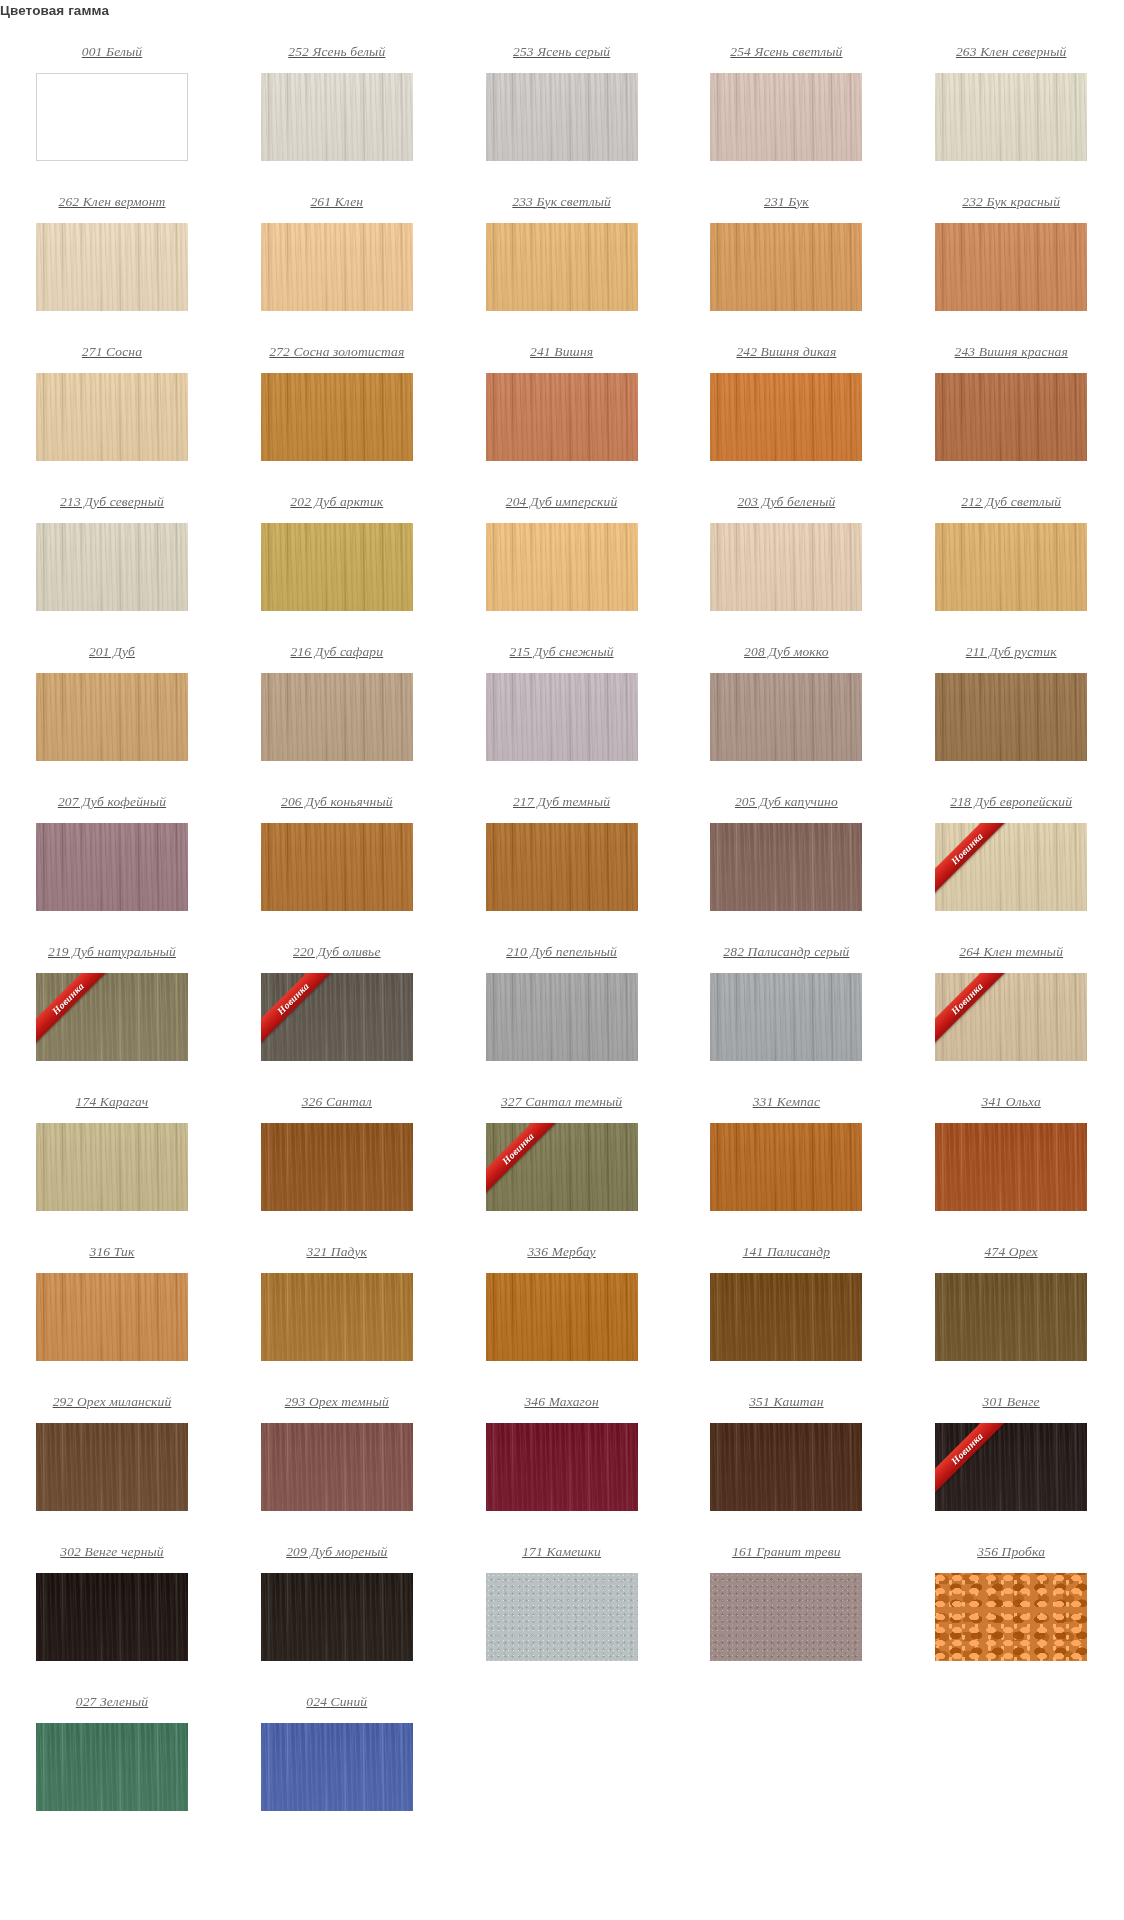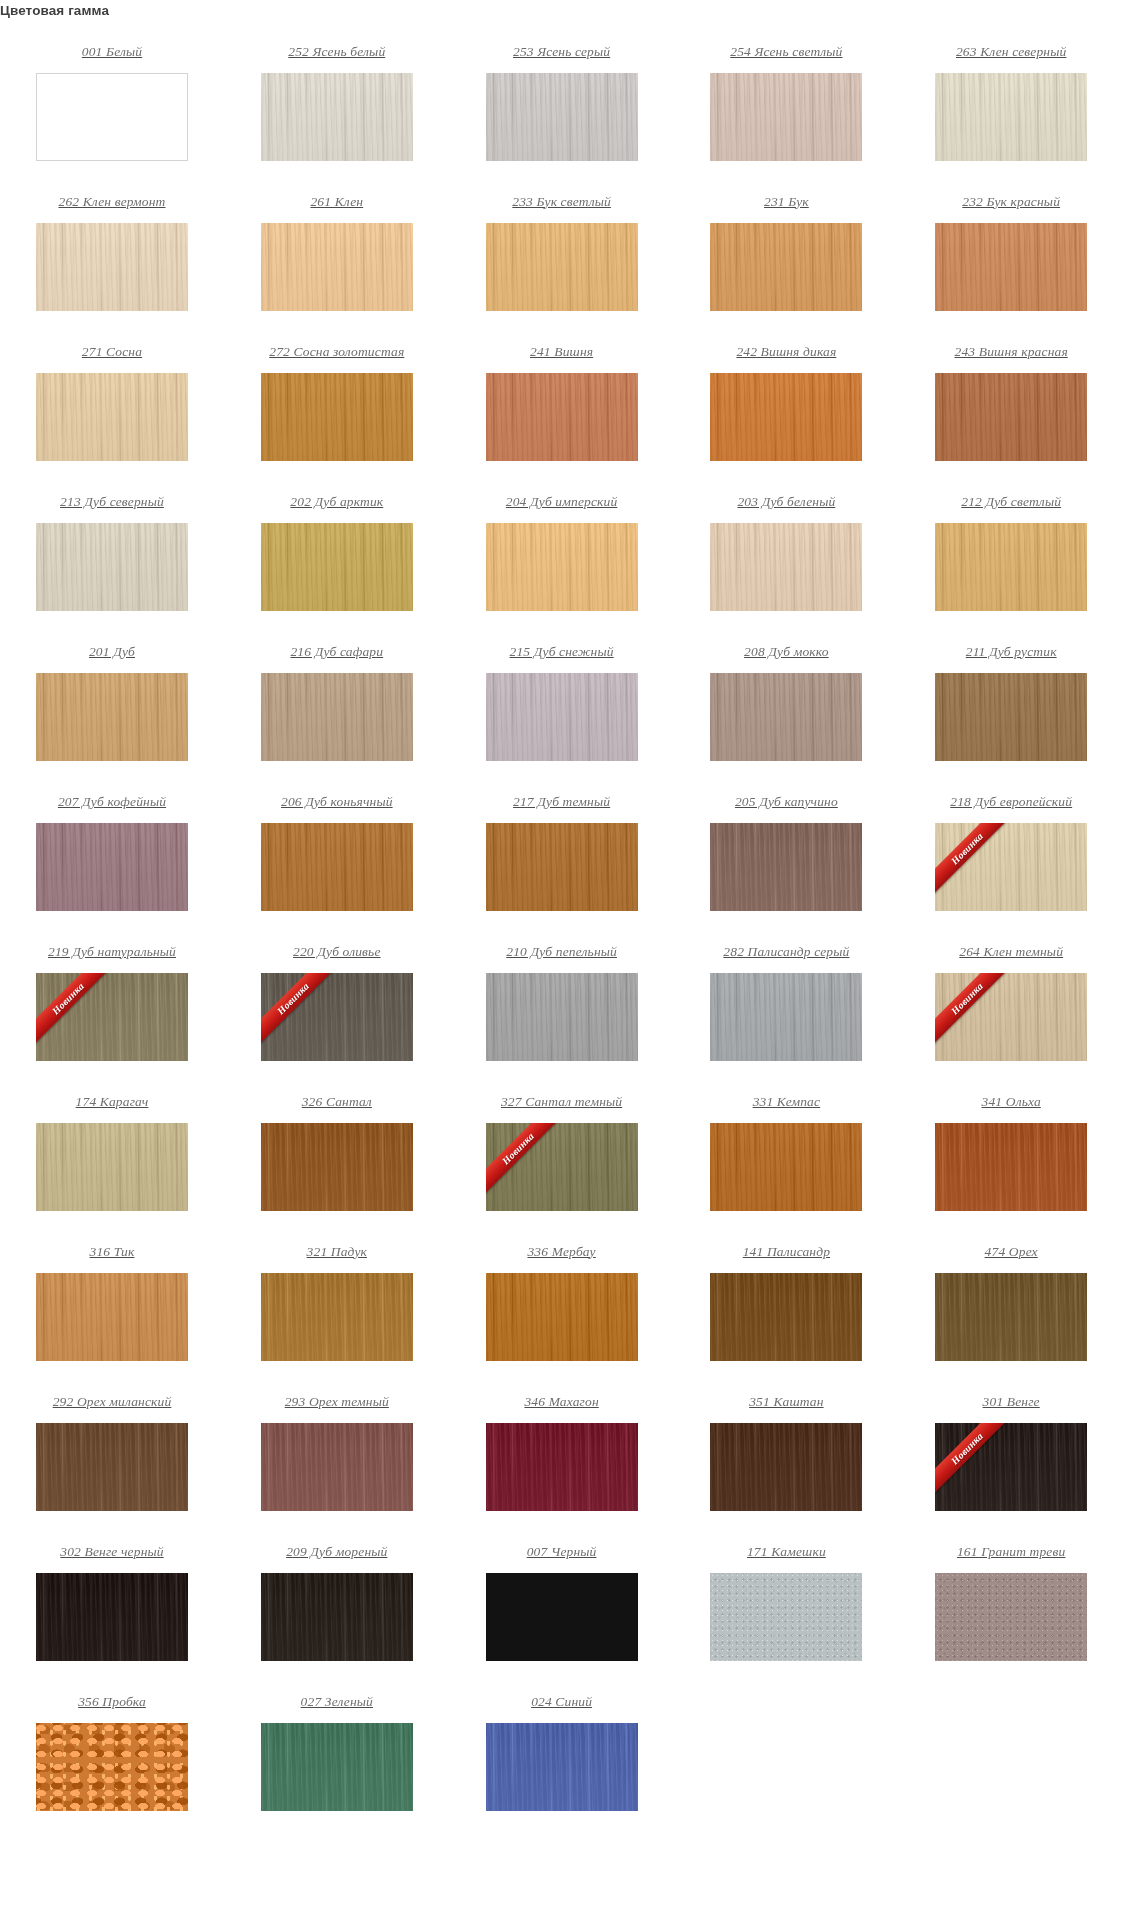--- a/index.html
+++ b/index.html
@@ -366,24 +366,20 @@
       </div>
       <div class="swatch-cell">
         <div class="swatch-label">302 Венге черный</div>
         <div class="swatch-box" style="background-color: rgb(30, 21, 18); background-image: repeating-linear-gradient(88deg, rgba(30, 21, 18, 0) 0px, rgba(30, 21, 18, 0) 1px, rgb(46, 37, 34) 1.6px, rgba(30, 21, 18, 0) 3.2px, rgba(30, 21, 18, 0) 5px), repeating-linear-gradient(91deg, rgba(30, 21, 18, 0) 0px, rgb(39, 30, 27) 2px, rgba(30, 21, 18, 0) 4px, rgba(30, 21, 18, 0) 9px), repeating-linear-gradient(89.3deg, rgba(30, 21, 18, 0) 0px, rgba(30, 21, 18, 0) 7px, rgb(58, 49, 46) 8px, rgb(58, 49, 46) 8.6px, rgba(30, 21, 18, 0) 10px, rgba(30, 21, 18, 0) 19px), linear-gradient(rgb(24, 15, 12) 0%, rgb(30, 21, 18) 40%, rgb(35, 26, 23) 100%); background-size: 100% 100%, 100% 100%, 100% 100%, 100% 100%;"></div>
       </div>
       <div class="swatch-cell">
         <div class="swatch-label">209 Дуб мореный</div>
         <div class="swatch-box" style="background-color: rgb(36, 28, 22); background-image: repeating-linear-gradient(88deg, rgba(36, 28, 22, 0) 0px, rgba(36, 28, 22, 0) 1px, rgb(52, 44, 38) 1.6px, rgba(36, 28, 22, 0) 3.2px, rgba(36, 28, 22, 0) 5px), repeating-linear-gradient(91deg, rgba(36, 28, 22, 0) 0px, rgb(45, 37, 31) 2px, rgba(36, 28, 22, 0) 4px, rgba(36, 28, 22, 0) 9px), repeating-linear-gradient(89.3deg, rgba(36, 28, 22, 0) 0px, rgba(36, 28, 22, 0) 7px, rgb(64, 56, 50) 8px, rgb(64, 56, 50) 8.6px, rgba(36, 28, 22, 0) 10px, rgba(36, 28, 22, 0) 19px), linear-gradient(rgb(30, 22, 16) 0%, rgb(36, 28, 22) 40%, rgb(41, 33, 27) 100%); background-size: 100% 100%, 100% 100%, 100% 100%, 100% 100%;"></div>
       </div>
       <div class="swatch-cell">
-        <div class="swatch-label">007 Черный</div>
-        <div class="swatch-box" style="background-color: rgb(18, 18, 18); background-image: none;"></div>
-      </div>
-      <div class="swatch-cell">
         <div class="swatch-label">171 Камешки</div>
         <div class="swatch-box" style="background-color: rgb(185, 193, 195); background-image: radial-gradient(rgba(225, 233, 235, 0.85) 22%, transparent 23%), radial-gradient(rgba(151, 159, 161, 0.8) 20%, transparent 21%), radial-gradient(rgba(247, 255, 255, 0.7) 16%, transparent 17%), radial-gradient(rgba(167, 175, 177, 0.6) 18%, transparent 19%); background-size: 5px 5px, 7px 7px, 4px 4px, 9px 9px; background-position: 0px 0px, 2px 3px, 3px 1px, 5px 4px;"></div>
       </div>
       <div class="swatch-cell">
         <div class="swatch-label">161 Гранит треви</div>
         <div class="swatch-box" style="background-color: rgb(160, 141, 138); background-image: radial-gradient(rgba(200, 181, 178, 0.85) 22%, transparent 23%), radial-gradient(rgba(126, 107, 104, 0.8) 20%, transparent 21%), radial-gradient(rgba(222, 203, 200, 0.7) 16%, transparent 17%), radial-gradient(rgba(142, 123, 120, 0.6) 18%, transparent 19%); background-size: 5px 5px, 7px 7px, 4px 4px, 9px 9px; background-position: 0px 0px, 2px 3px, 3px 1px, 5px 4px;"></div>
       </div>
       <div class="swatch-cell">
         <div class="swatch-label">356 Пробка</div>
         <div class="swatch-box" style="background-color: rgb(207, 122, 50); background-image: radial-gradient(at 30% 40%, rgba(255, 170, 98, 0.95) 28%, transparent 30%), radial-gradient(at 70% 65%, rgba(165, 80, 8, 0.9) 26%, transparent 28%), radial-gradient(at 50% 20%, rgba(255, 188, 116, 0.85) 20%, transparent 22%), radial-gradient(at 15% 80%, rgba(181, 96, 24, 0.8) 24%, transparent 26%); background-size: 17px 13px, 21px 16px, 13px 11px, 25px 19px; background-position: 0px 0px, 6px 4px, 9px 7px, 3px 11px;"></div>

